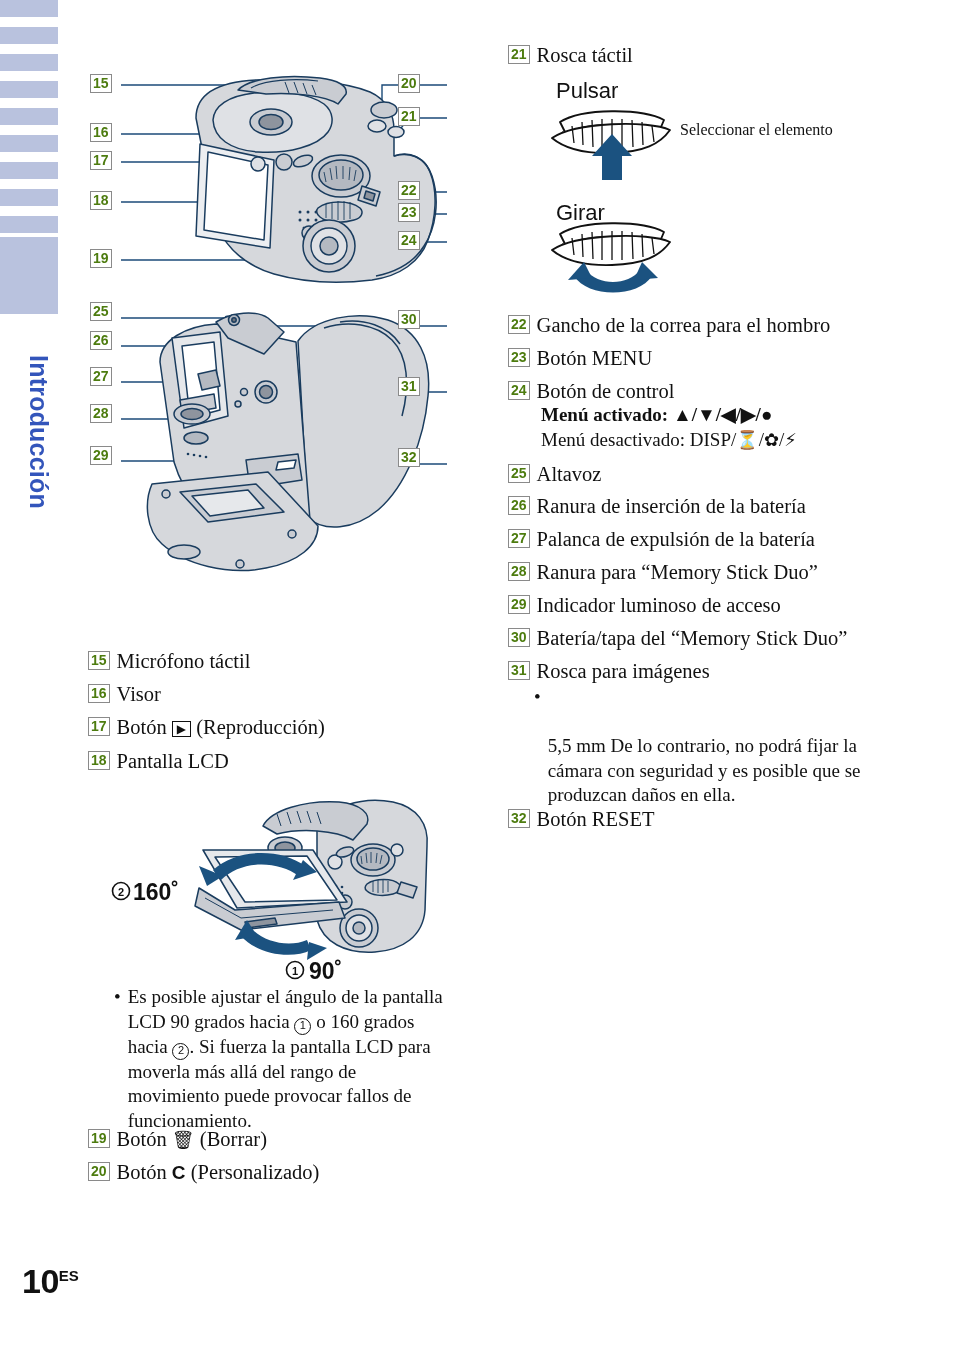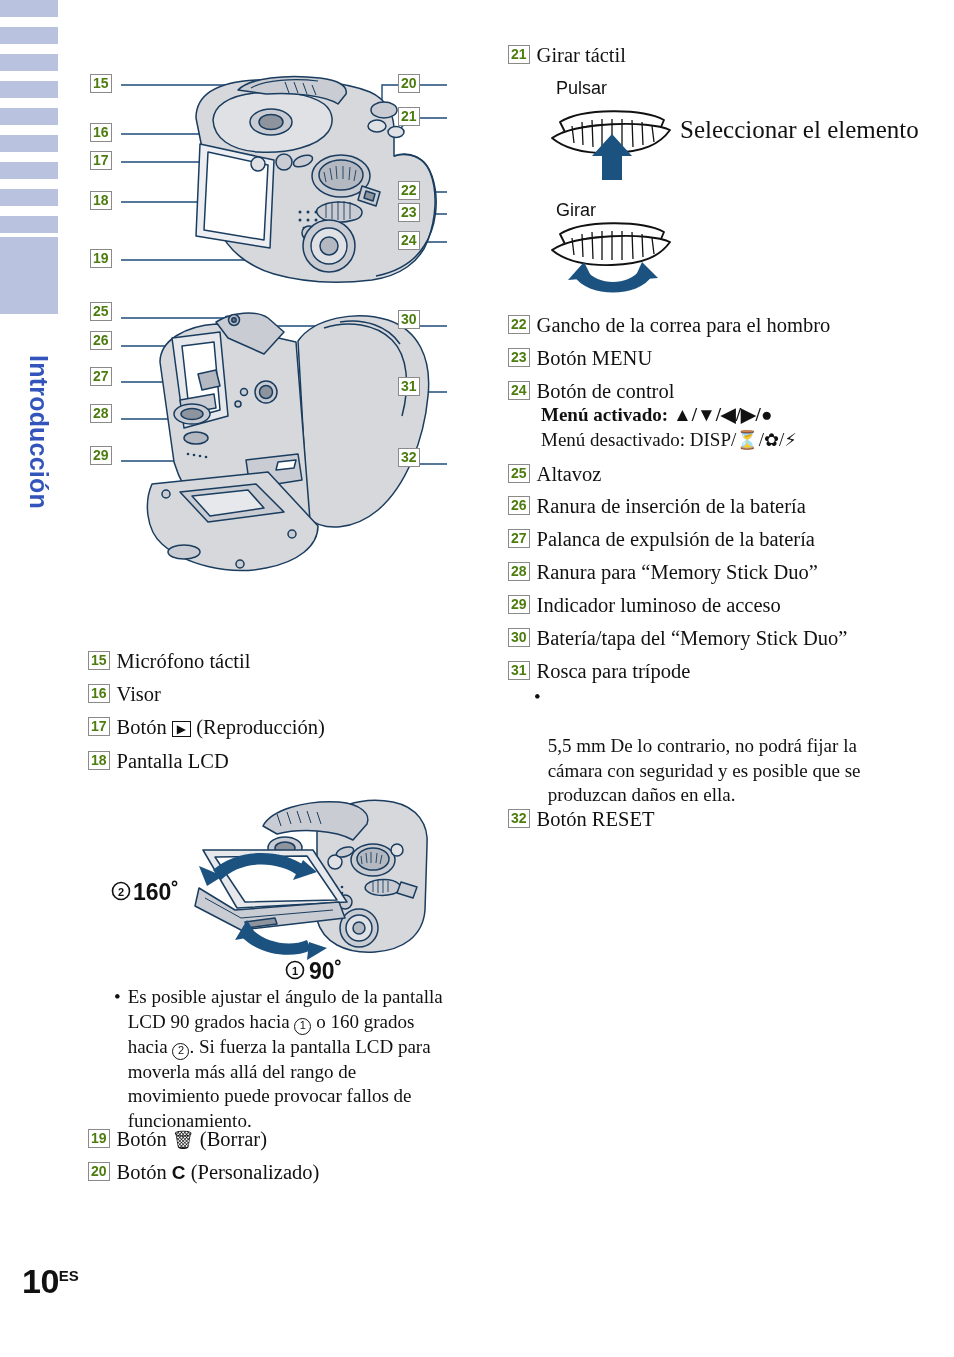--- a/index.html
+++ b/index.html
@@ -43,22 +43,22 @@
 
   
   .item{position:absolute;display:flex;align-items:flex-start;}
   .item .cb{margin-right:7px;margin-top:3px;flex:0 0 auto;}
   .item .txt{font-size:20.5px;line-height:26px;color:#111;}
   .sub{position:absolute;font-size:19px;line-height:24.5px;color:#111;}
   .bullet{position:absolute;font-size:19px;line-height:24.5px;color:#111;display:flex;}
   .bullet .dot{margin-right:7px;}
 
   
-  .rc-label{position:absolute;font-family:"Liberation Sans", sans-serif;font-size:18px;color:#111;}
-  .rc-desc{position:absolute;font-size:25px;line-height:24px;color:#111;}
+  .rc-label{position:absolute;font-family:"Liberation Sans", sans-serif;font-size:22px;color:#111;}
+  .rc-desc{position:absolute;font-size:16px;line-height:24px;color:#111;}
 
   
   .glyph{font-family:"DejaVu Sans", sans-serif;font-size:18px;}
   .playbox{
     display:inline-block;border:1.5px solid #111;padding:0 4px;
     font-size:12px;line-height:14px;vertical-align:1px;
     font-family:"DejaVu Sans", sans-serif;
   }
   .circnum{
     display:inline-block;width:15px;height:15px;border:1.4px solid #111;
@@ -412,21 +412,21 @@
     <span class="cb">20</span>
     <span class="txt">
       <span>Botón</span>
       <span style="font-family:'Liberation Sans',sans-serif;font-weight:bold;font-size:19px;">C</span>
       <span>(Personalizado)</span>
     </span>
   </div>
 
   <div class="item" style="left:508px;top:42px;">
     <span class="cb">21</span>
-    <span class="txt">Girar táctil</span>
+    <span class="txt">Rosca táctil</span>
   </div>
 
   <div class="rc-label" style="left:556px;top:78px;">Pulsar</div>
   <div class="ill" style="left:548px;top:100px;width:130px;height:85px;">
     <svg width="130" height="85" viewBox="0 0 130 85">
       <g stroke="#111" stroke-width="1.9" fill="none" stroke-linejoin="round">
         <path d="M12 22 C34 8 94 8 116 20 L110 34 C88 22 38 22 18 34 Z" fill="#fff"></path>
         <path d="M14 32 C38 46 92 46 114 30"></path>
         <path d="M4 38 C28 22 100 20 122 30 C112 44 96 52 64 53 C34 54 16 48 4 38 Z" fill="#fff"></path>
       </g>
@@ -502,21 +502,21 @@
   <div class="item" style="left:508px;top:592px;">
     <span class="cb">29</span>
     <span class="txt">Indicador luminoso de acceso</span>
   </div>
   <div class="item" style="left:508px;top:625px;">
     <span class="cb">30</span>
     <span class="txt">Batería/tapa del “Memory Stick Duo”</span>
   </div>
   <div class="item" style="left:508px;top:658px;">
     <span class="cb">31</span>
-    <span class="txt">Rosca para trípode</span>
+    <span class="txt">Rosca para imágenes</span>
   </div>
 
   <div class="bullet" style="left:534px;top:685px;width:390px;">
     <span class="dot">•</span>
     <span>
       <br>
       <br>
       <span>5,5 mm De lo contrario, no podrá fijar la</span><br>
       <span>cámara con seguridad y es posible que se</span><br>
       <span>produzcan daños en ella.</span>

